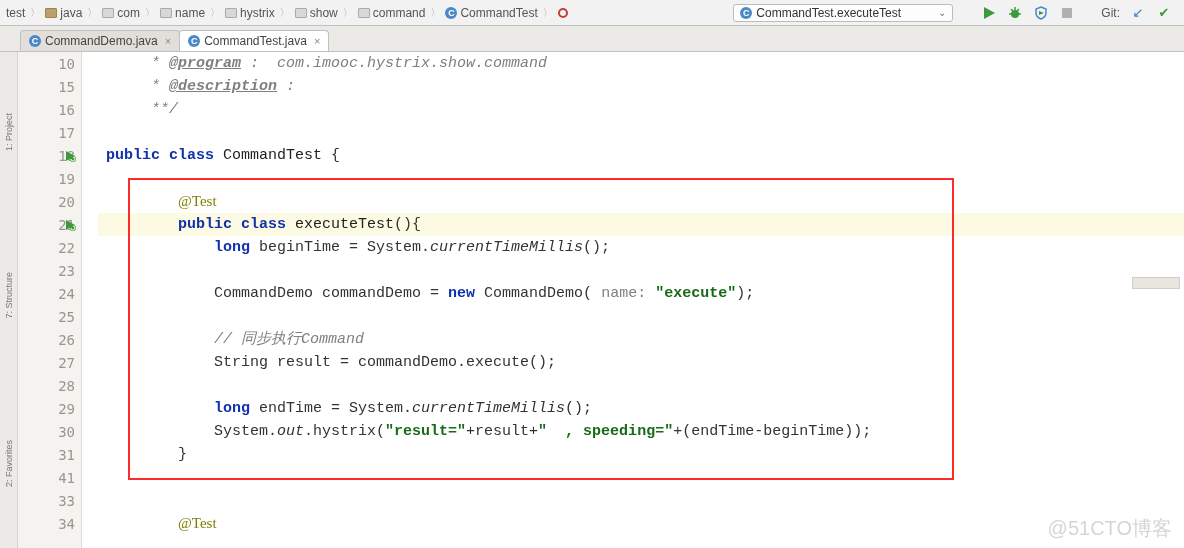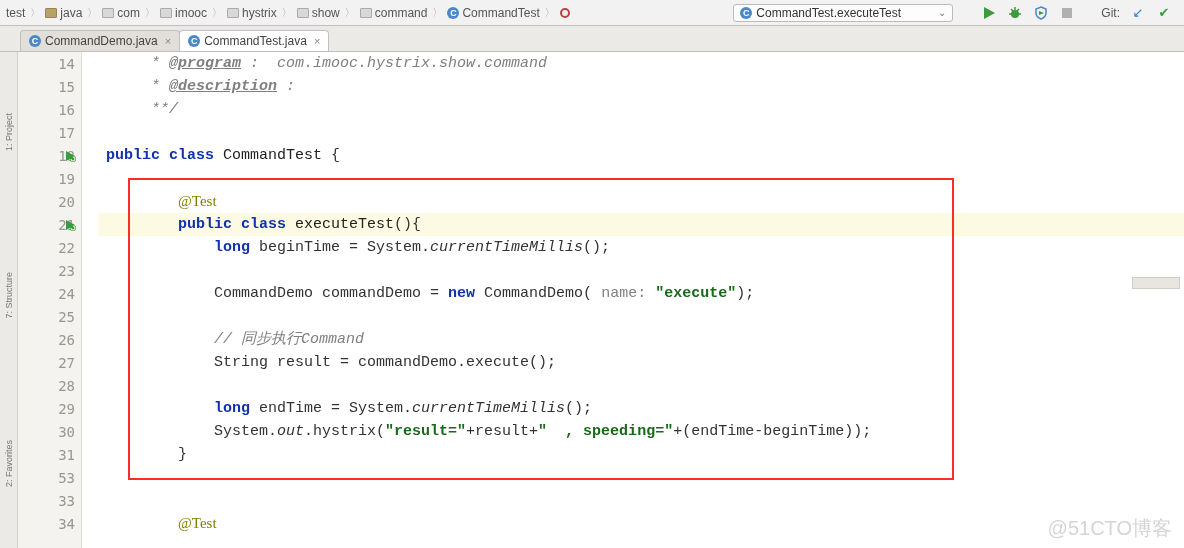--- a/index.html
+++ b/index.html
@@ -66,21 +66,21 @@
         <span>java</span>
       </span>
       <span class="chev">〉</span>
     <span class="crumb">
         <span class="folder-icon"></span>
         <span>com</span>
       </span>
       <span class="chev">〉</span>
     <span class="crumb">
         <span class="folder-icon"></span>
-        <span>imooc</span>
+        <span>name</span>
       </span>
       <span class="chev">〉</span>
     <span class="crumb">
         <span class="folder-icon"></span>
         <span>hystrix</span>
       </span>
       <span class="chev">〉</span>
     <span class="crumb">
         <span class="folder-icon"></span>
         <span>show</span>
@@ -151,21 +151,21 @@
   </div>
 </div>
 
 <div class="editor-area">
   <div class="left-gutter">
     <span class="vlabel">1: Project</span>
     <span class="vlabel">7: Structure</span>
     <span class="vlabel">2: Favorites</span>
   </div>
   <div class="gutter" id="gutter">
-      <div class="gline">14</div>
+      <div class="gline">10</div>
       <div class="gline">15</div>
       <div class="gline">16</div>
       <div class="gline">17</div>
       <div class="gline">18<span class="runmark">
           <svg width="12" height="12" viewBox="0 0 12 12">
             <polygon points="2,1 11,6 2,11" fill="#3c9a3c"></polygon>
             <circle cx="9" cy="9" r="3" fill="#3c9a3c"></circle>
             <path d="M9 7 A2 2 0 1 1 7 9" stroke="#fff" stroke-width="1" fill="none"></path>
           </svg>
         </span></div>
@@ -181,21 +181,21 @@
       <div class="gline">22</div>
       <div class="gline">23</div>
       <div class="gline">24</div>
       <div class="gline">25</div>
       <div class="gline">26</div>
       <div class="gline">27</div>
       <div class="gline">28</div>
       <div class="gline">29</div>
       <div class="gline">30</div>
       <div class="gline">31</div>
-      <div class="gline">53</div>
+      <div class="gline">41</div>
       <div class="gline">33</div>
       <div class="gline">34</div>
     </div>
   <div class="code" id="code">
     <div class="cline"><span class="doccomment"><span>     * </span><span class="doctag">@program</span><span> :  com.imooc.hystrix.show.command</span></span></div>
     <div class="cline"><span class="doccomment"><span>     * </span><span class="doctag">@description</span><span> :</span></span></div>
     <div class="cline"><span class="doccomment">     **/</span></div>
     <div class="cline"></div>
     <div class="cline"><span class="kw">public</span> <span class="kw">class</span> <span class="ident">CommandTest</span><span> {</span></div>
     <div class="cline"></div>

